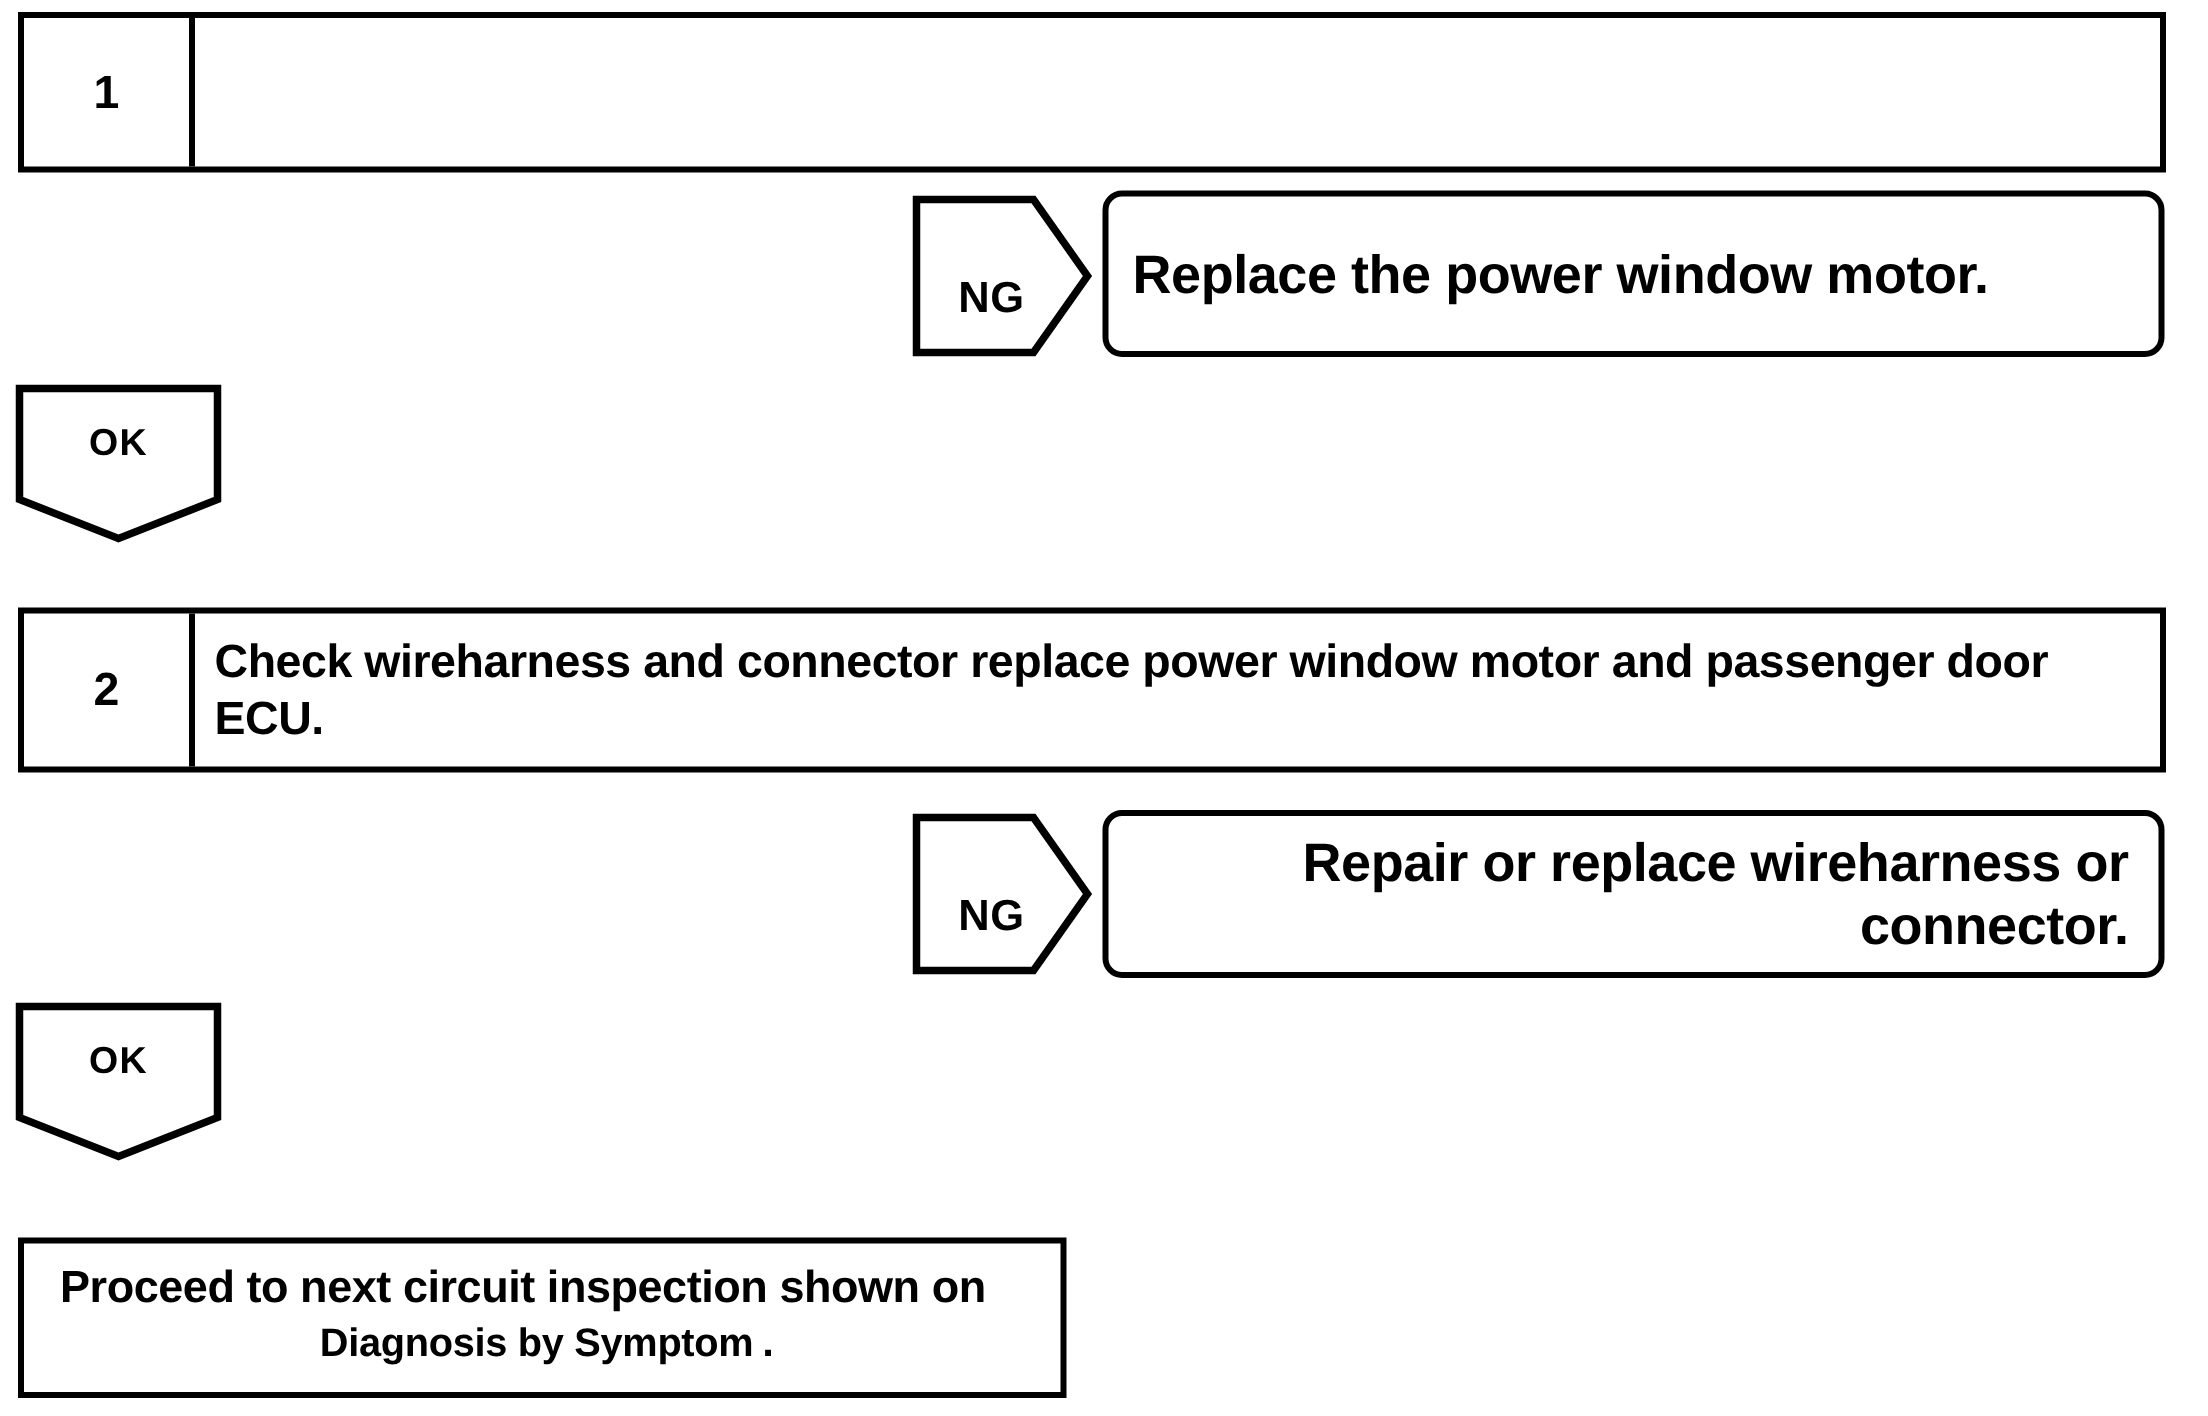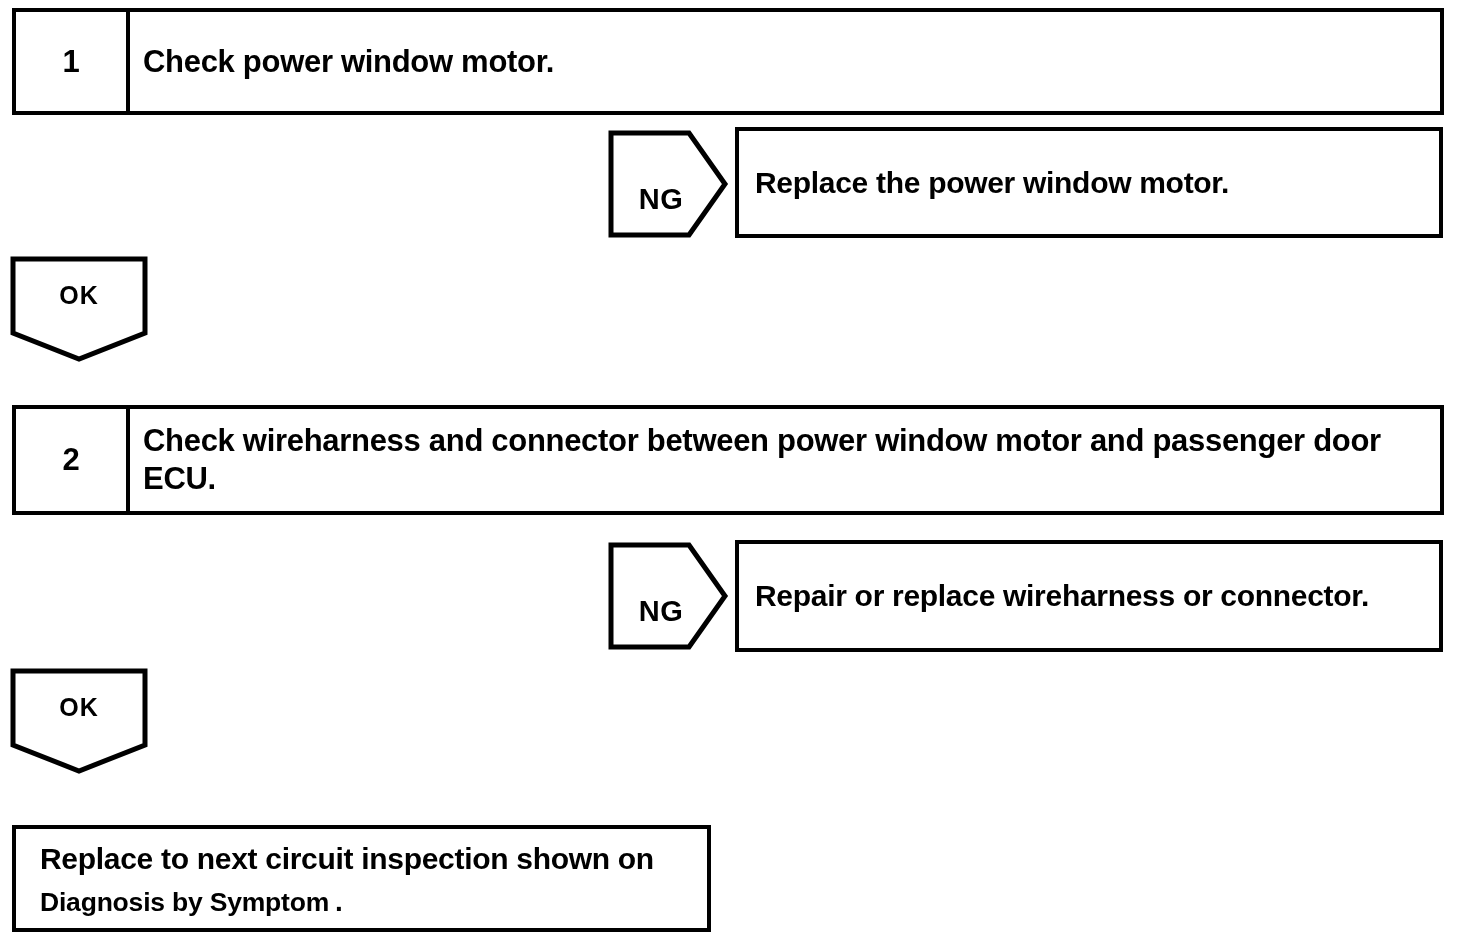--- a/index.html
+++ b/index.html
@@ -44,22 +44,23 @@
     padding: 0 26px 0 13px;
     font-size: 31px;
     line-height: 38px;
     letter-spacing: -0.3px;
   }
   
   .result-box {
     display: flex;
     align-items: center;
     padding: 0 20px 0 16px;
-    font-size: 30px;
+    font-size: 36px;
     letter-spacing: -0.3px;
+    border-radius: 13px;
   }
   
   .ng-shape {
     position: absolute;
     width: 121px;
     height: 108px;
   }
   .ng-shape svg { position: absolute; left: 0; top: 0; }
   .ng-shape polygon, .ok-shape polygon {
     fill: #fff;
@@ -106,33 +107,33 @@
     height: 107px;
     padding: 11px 18px 0 24px;
   }
   .final-line1 {
     font-size: 30px;
     line-height: 37px;
     letter-spacing: -0.3px;
   }
   .final-line2 {
     font-size: 26.5px;
-    line-height: 50px;
+    line-height: 36px;
     letter-spacing: -0.2px;
+    text-align: center;
   }
   .final-period { margin-left: 6px; font-size: 28px; }
 </style>
 </head>
 <body>
 
 <div class="canvas">
 
   <div class="box step-box" style="top:8px;height:107px;">
     <div class="step-num">1</div>
-    <div class="step-text">Check power window motor.</div>
   </div>
 
   <div class="ng-shape" style="left:608px;top:130px;">
     <svg width="121" height="108" viewBox="0 0 121 108">
       <polygon points="3,3 81,3 117,54 81,105 3,105"></polygon>
     </svg>
     <span class="ng-label">NG</span>
   </div>
 
   <div class="box result-box" style="left:735px;top:127px;width:708px;height:111px;">
@@ -141,21 +142,21 @@
 
   <div class="ok-shape" style="left:10px;top:256px;">
     <svg width="138" height="106" viewBox="0 0 138 106">
       <polygon points="3,3 135,3 135,77 69,103 3,77"></polygon>
     </svg>
     <span class="ok-label">OK</span>
   </div>
 
   <div class="box step-box" style="top:405px;height:110px;">
     <div class="step-num">2</div>
-    <div class="step-text">Check wireharness and connector between power window motor and passenger door ECU.</div>
+    <div class="step-text">Check wireharness and connector replace power window motor and passenger door ECU.</div>
   </div>
 
   <div class="ng-shape" style="left:608px;top:542px;">
     <svg width="121" height="108" viewBox="0 0 121 108">
       <polygon points="3,3 81,3 117,54 81,105 3,105"></polygon>
     </svg>
     <span class="ng-label">NG</span>
   </div>
 
   <div class="box result-box" style="left:735px;top:540px;width:708px;height:112px;text-align:right;">
@@ -163,19 +164,19 @@
   </div>
 
   <div class="ok-shape" style="left:10px;top:668px;">
     <svg width="138" height="106" viewBox="0 0 138 106">
       <polygon points="3,3 135,3 135,77 69,103 3,77"></polygon>
     </svg>
     <span class="ok-label">OK</span>
   </div>
 
   <div class="box final-box">
-    <div class="final-line1">Replace to next circuit inspection shown on</div>
+    <div class="final-line1">Proceed to next circuit inspection shown on</div>
     <div class="final-line2">
       <span>Diagnosis by Symptom</span><span class="final-period">.</span>
     </div>
   </div>
 
 </div>
 
 </body></html>

